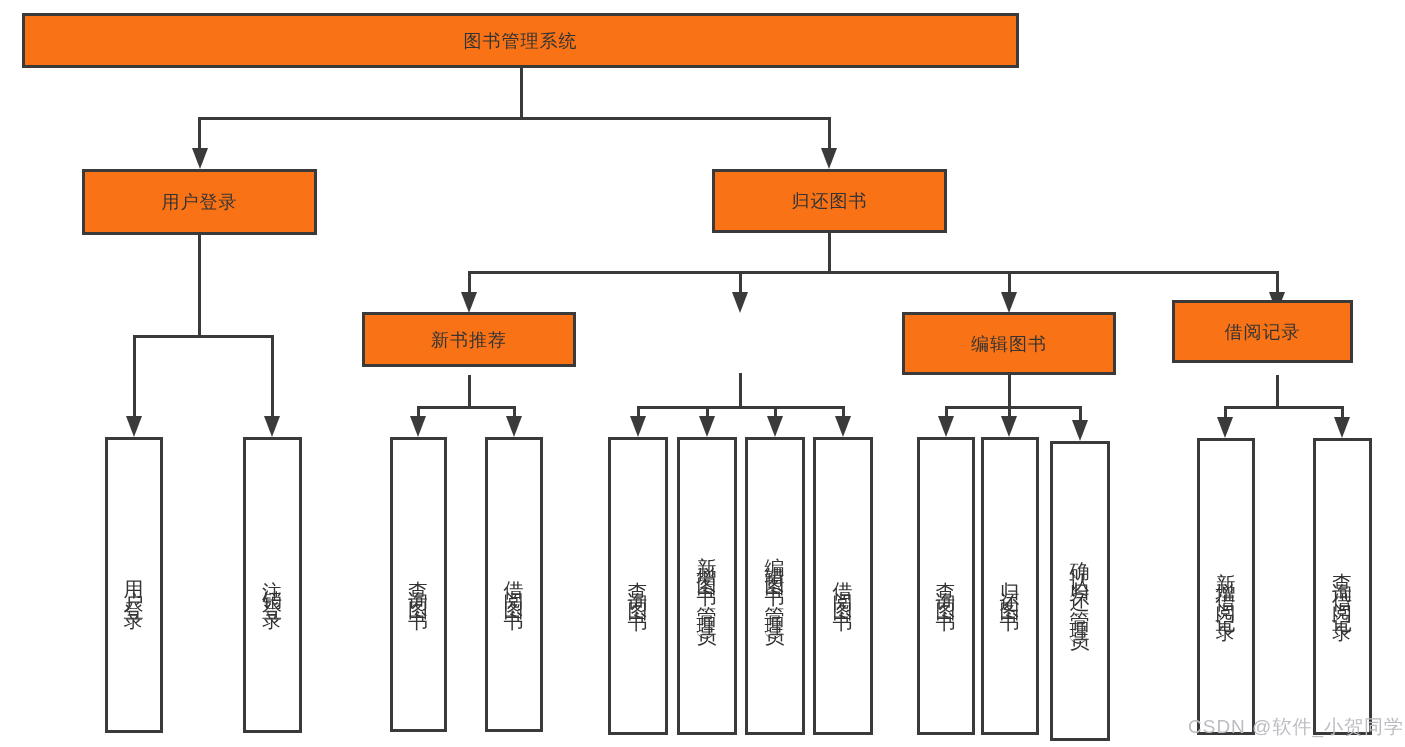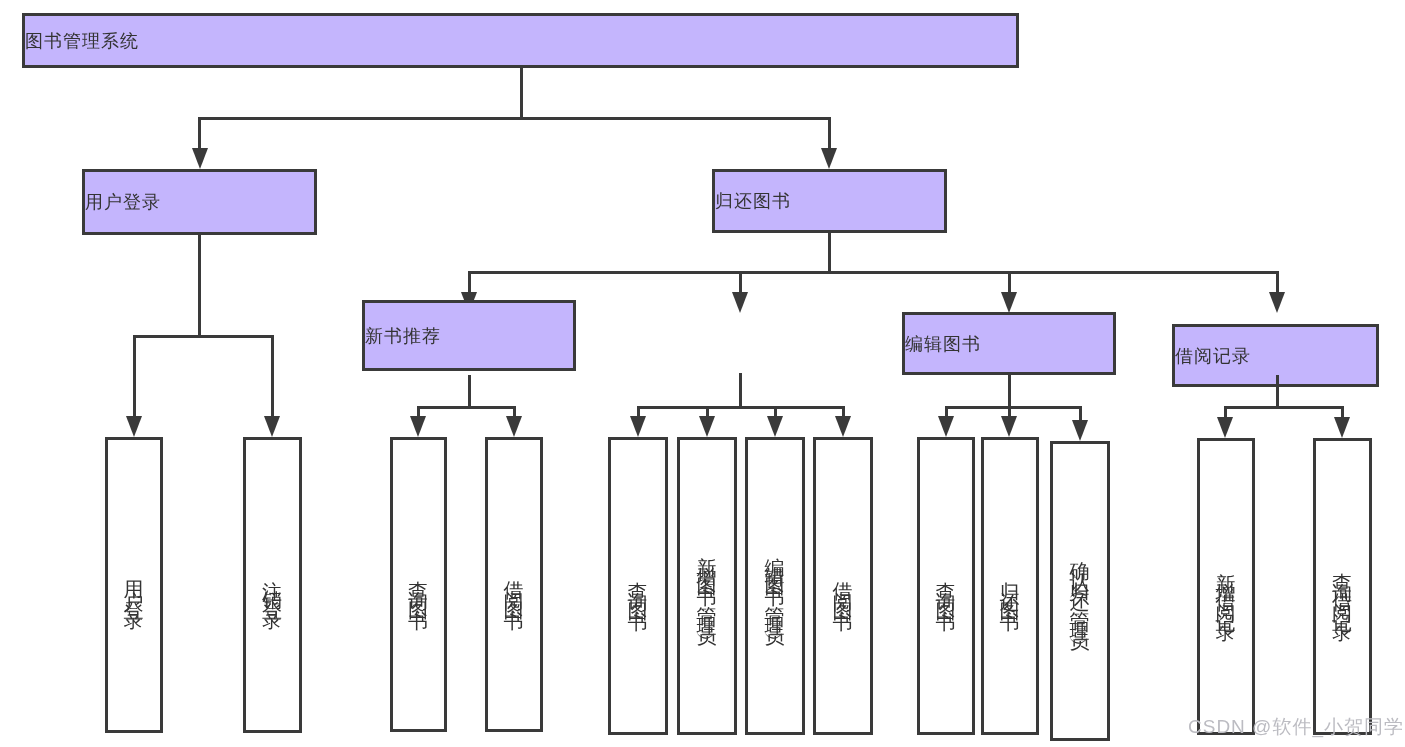--- a/index.html
+++ b/index.html
@@ -4,23 +4,23 @@
 <style>
   :root{
     --line:#3a3a3a;
     --text:#333333;
     --wm:#bcbcc2;
   }
   html,body{margin:0;padding:0;background:#ffffff;}
   body{font-family:"Liberation Sans","DejaVu Sans",sans-serif;color:var(--text);}
   #canvas{position:relative;width:1405px;height:747px;background:#ffffff;overflow:hidden;}
   .hbox{
-    position:absolute;box-sizing:border-box;background:#c4b5fd;
+    position:absolute;box-sizing:border-box;background:#f97316;
     border:3px solid var(--line);
-    display:flex;align-items:center;
+    display:flex;align-items:center;justify-content:center;
     font-size:18px;letter-spacing:1px;white-space:nowrap;
   }
   .vbox{
     position:absolute;box-sizing:border-box;background:#ffffff;
     border:3px solid var(--line);
     display:flex;align-items:center;justify-content:center;
   }
   .vtext{
     writing-mode:vertical-rl;text-orientation:mixed;
     font-size:20px;line-height:1;letter-spacing:10px;
@@ -72,27 +72,27 @@
   <div class="hline" style="left:468px;top:271px;width:811px"></div>
   <div class="vline" style="left:468px;top:271px;height:22px"></div>
   <div class="ah" style="left:461px;top:292px"></div>
   <div class="vline" style="left:739px;top:271px;height:22px"></div>
   <div class="ah" style="left:732px;top:292px"></div>
   <div class="vline" style="left:1008px;top:271px;height:22px"></div>
   <div class="ah" style="left:1001px;top:292px"></div>
   <div class="vline" style="left:1276px;top:271px;height:22px"></div>
   <div class="ah" style="left:1269px;top:292px"></div>
 
-  <div class="hbox" style="left:362px;top:300px;width:214px;height:71px">
+  <div class="hbox" style="left:362px;top:312px;width:214px;height:55px">
     <span>新书推荐</span>
   </div>
   <div class="hbox" style="left:902px;top:312px;width:214px;height:63px">
     <span>编辑图书</span>
   </div>
-  <div class="hbox" style="left:1172px;top:324px;width:207px;height:63px">
+  <div class="hbox" style="left:1172px;top:300px;width:181px;height:63px">
     <span>借阅记录</span>
   </div>
 
   <div class="vline" style="left:468px;top:375px;height:34px"></div>
   <div class="hline" style="left:417px;top:406px;width:99px"></div>
   <div class="vline" style="left:417px;top:406px;height:12px"></div>
   <div class="ah" style="left:410px;top:416px"></div>
   <div class="vline" style="left:513px;top:406px;height:12px"></div>
   <div class="ah" style="left:506px;top:416px"></div>
 

